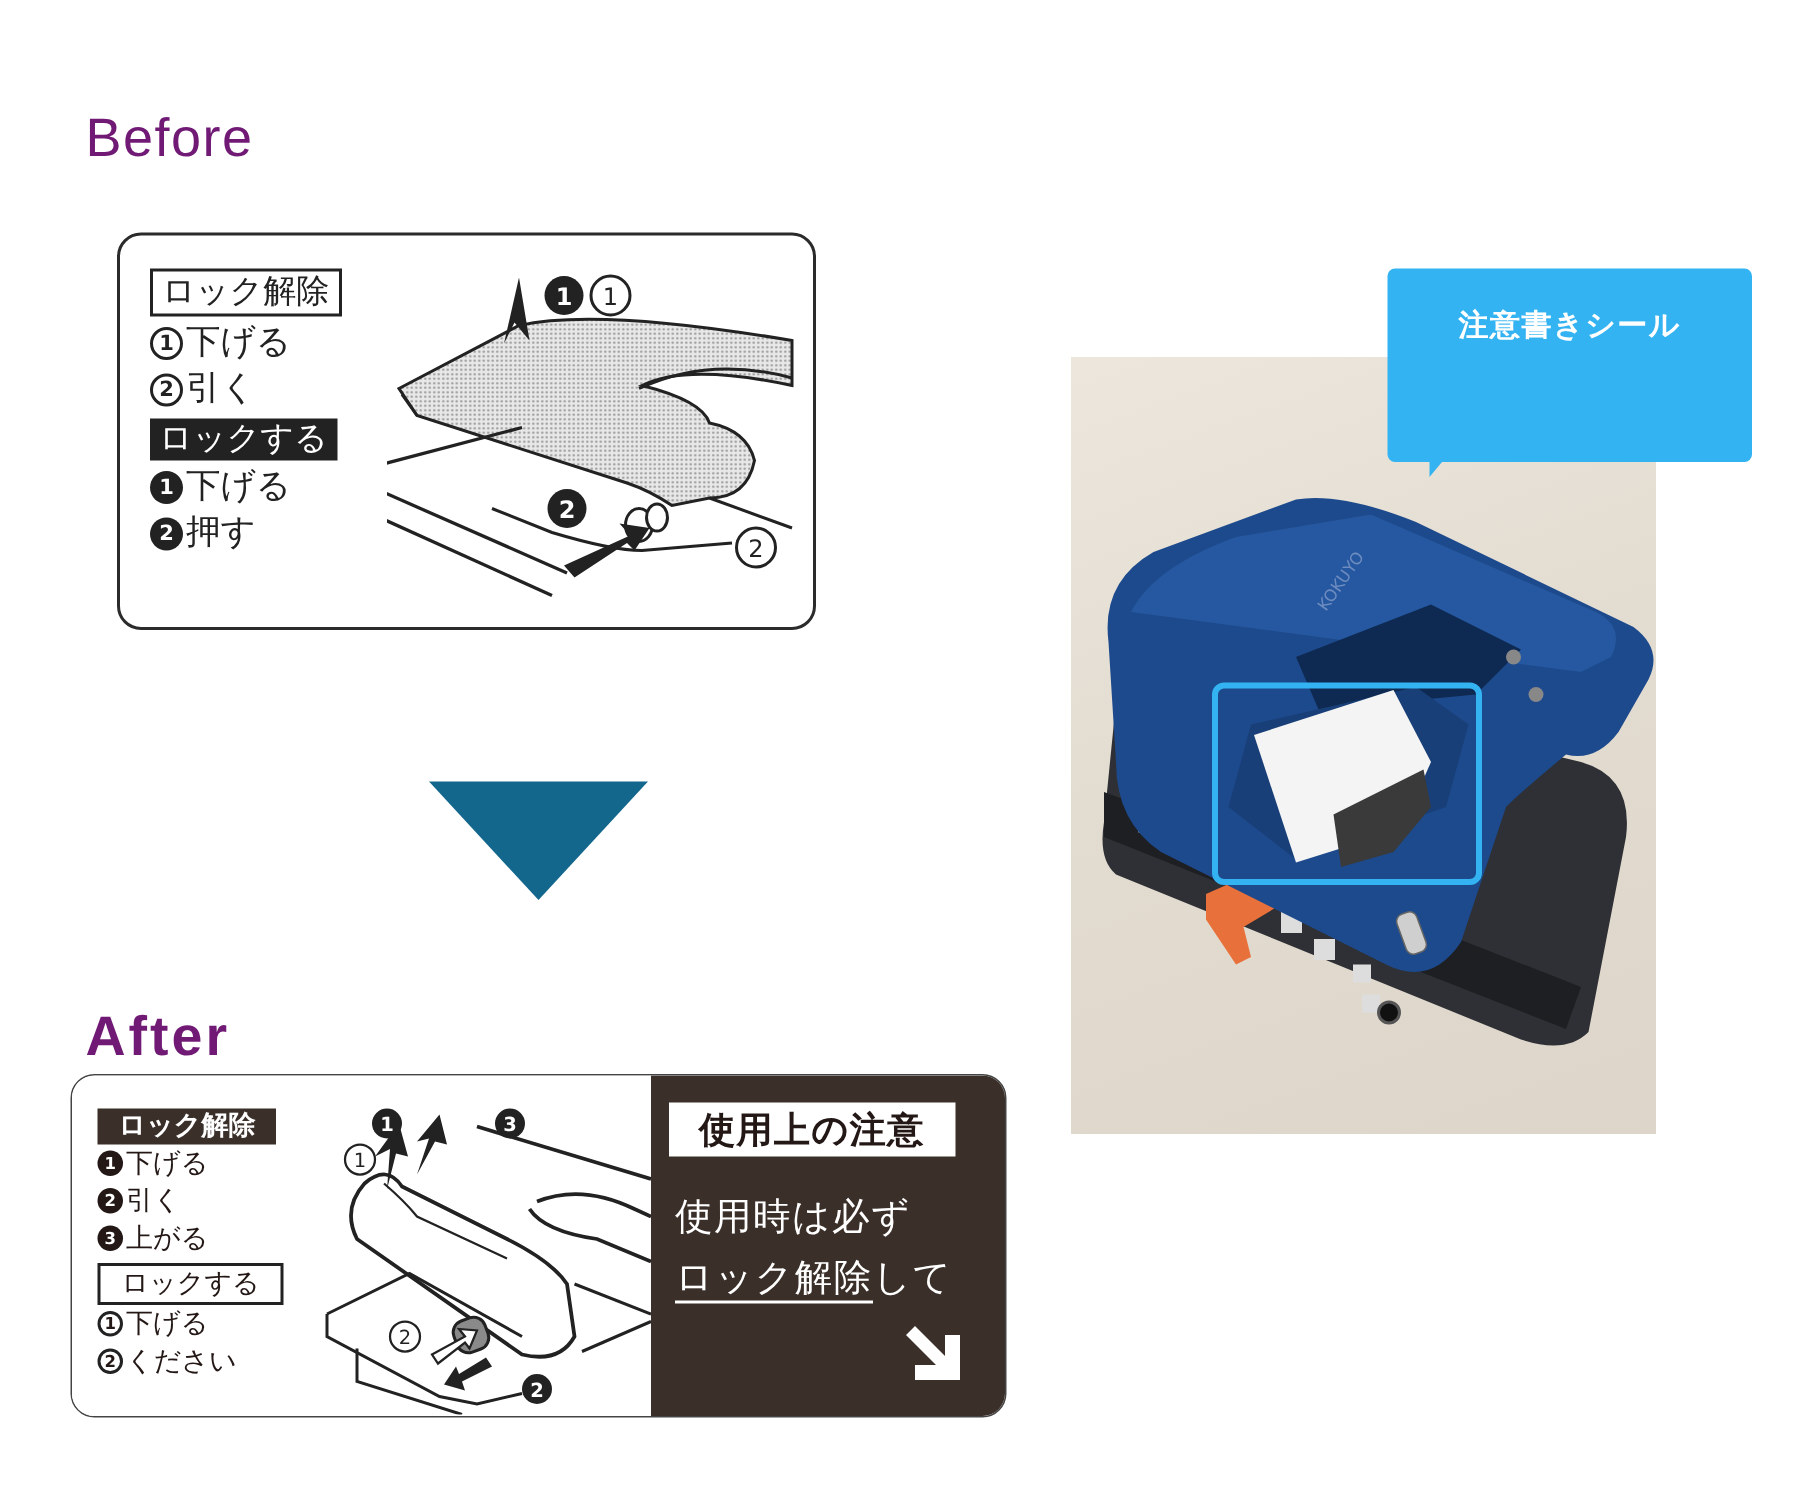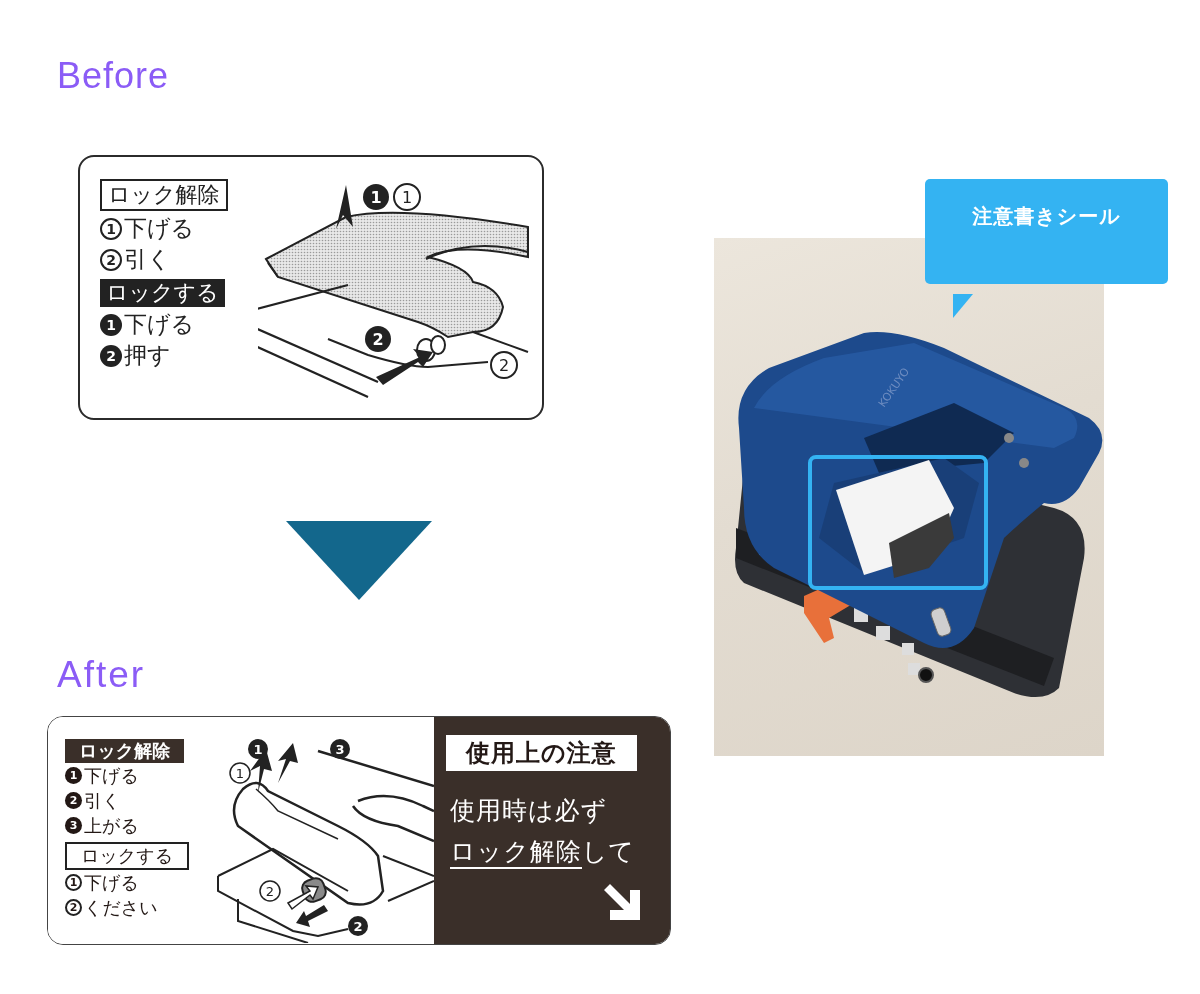--- a/index.html
+++ b/index.html
@@ -1,21 +1,21 @@
 <!DOCTYPE html>
 <html><head>
 <meta charset="utf-8">
 <style>
   * { box-sizing: border-box; margin: 0; padding: 0; }
   html, body { width: 1200px; height: 994px; background: #ffffff; overflow: hidden; }
   body { position: relative; font-family: "DejaVu Sans", sans-serif; color: #231815; }
 
-  .heading { position: absolute; color: #8b5cf6; font-family: "Liberation Sans", sans-serif; }
+  .heading { position: absolute; color: #701a75; font-family: "Liberation Sans", sans-serif; margin-top: 16px; }
   .h-before { left: 57px; top: 55px; font-size: 36px; letter-spacing: 1px; font-weight: normal; }
-  .h-after { left: 57px; top: 654px; font-size: 37px; letter-spacing: 2px; font-weight: normal; text-align: center; }
+  .h-after { left: 57px; top: 654px; font-size: 37px; letter-spacing: 2px; font-weight: bold; text-align: center; }
 
   
   .before-card { position: absolute; left: 78px; top: 155px; width: 466px; height: 265px;
     border: 2px solid #2b2b2b; border-radius: 16px; background: #fff; overflow: hidden; }
   .before-text { position: absolute; left: 20px; top: 22px; font-size: 23px; line-height: 31px; color:#222; }
   .tag-outline { display: inline-block; border: 2px solid #222; padding: 0 6px; font-size: 22px; line-height: 28px; margin-bottom: 2px; }
   .tag-solid { display: inline-block; background: #222; color: #fff; padding: 0 6px; font-size: 22px; line-height: 28px; margin: 4px 0 2px; }
   .step { display: flex; align-items: center; gap: 2px; white-space: nowrap; }
   .num-outline { display: inline-flex; width: 22px; height: 22px; border: 2px solid #222; border-radius: 50%;
     font-size: 14px; align-items: center; justify-content: center; font-weight: bold; line-height: 1; }
@@ -46,21 +46,21 @@
   .caution-arrow { position: absolute; right: 26px; bottom: 20px; width: 44px; height: 44px; }
 
   
   .photo { position: absolute; left: 714px; top: 238px; width: 390px; height: 518px;
     background: linear-gradient(160deg, #ece6dc 0%, #e3dcd1 45%, #ddd5c9 100%); overflow: hidden; }
   .photo svg { position: absolute; left: 0; top: 0; }
   .highlight-box { position: absolute; left: 808px; top: 455px; width: 180px; height: 135px;
     border: 4px solid #34b3f2; border-radius: 8px; }
 
   
-  .callout { position: absolute; left: 925px; top: 179px; width: 243px; height: 105px; background: #34b3f2;
+  .callout { position: absolute; left: 925px; top: 179px; width: 243px; height: 129px; background: #34b3f2;
     border-radius: 5px; color: #fff; text-align: center; font-weight: bold; font-size: 20px; line-height: 38px; padding-top: 18px; letter-spacing: 1px; }
   .callout-tail { position: absolute; left: 953px; top: 294px; width: 0; height: 0;
     border-left: 0 solid transparent; border-right: 20px solid transparent; border-top: 24px solid #34b3f2; }
 </style>
 </head>
 <body>
 
 <div class="heading h-before">Before</div>
 <div class="heading h-after">After</div>
 

